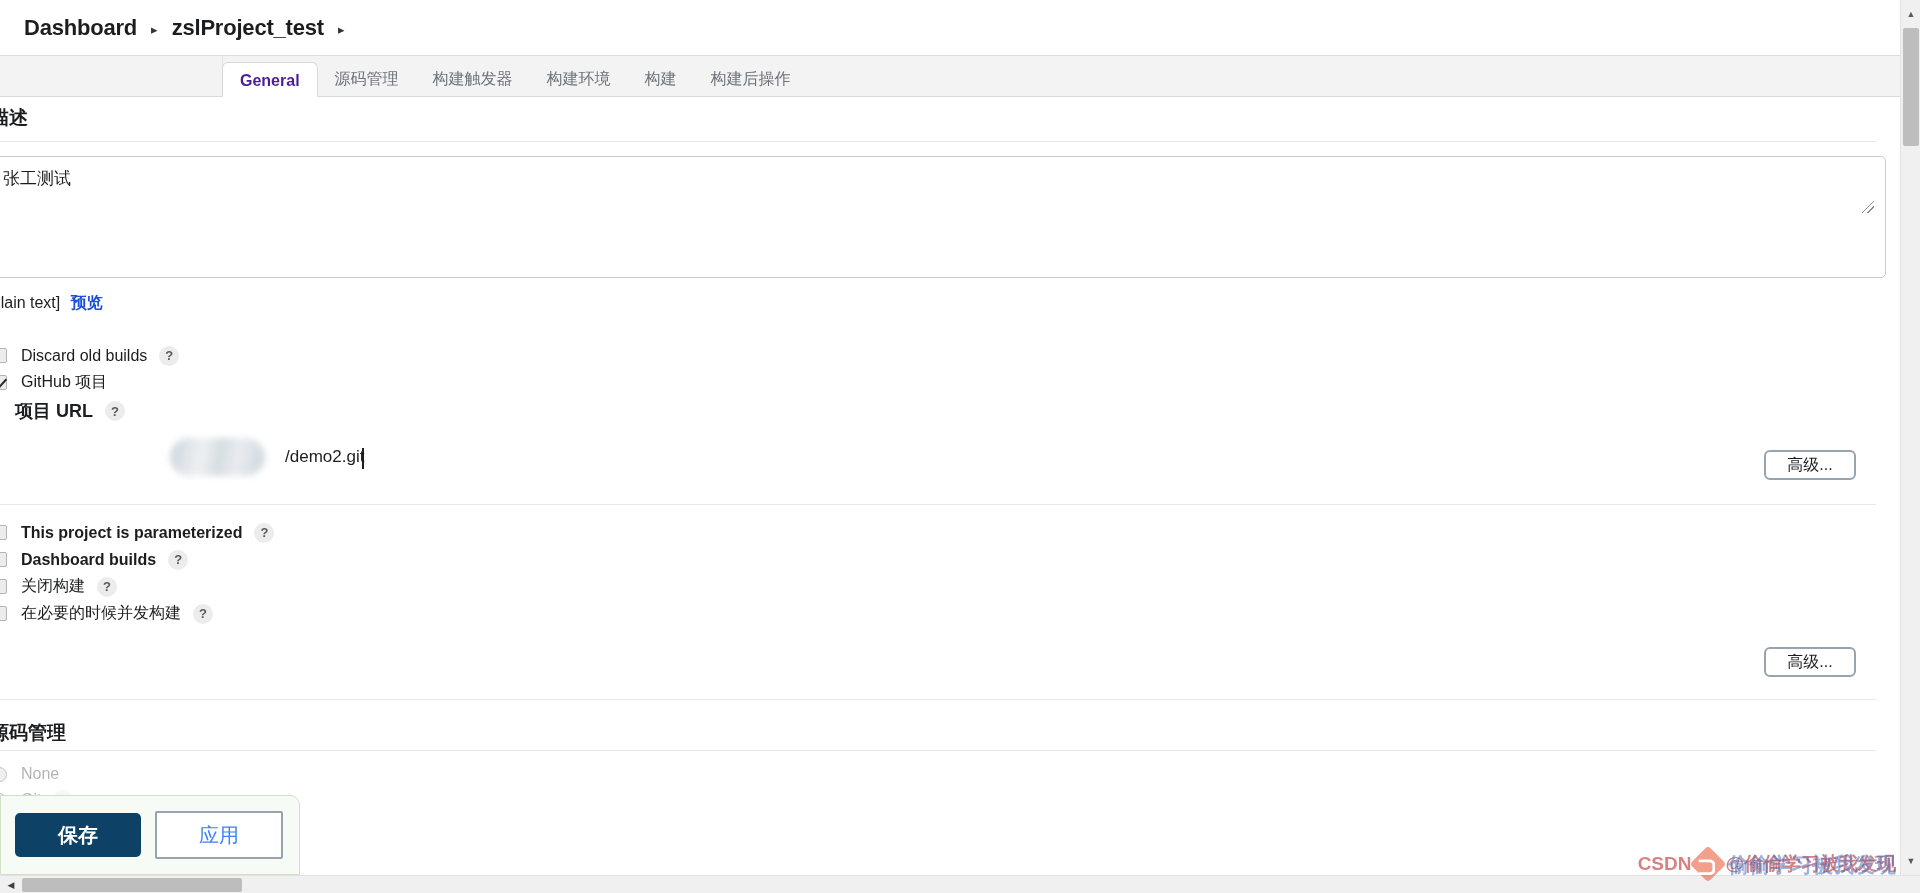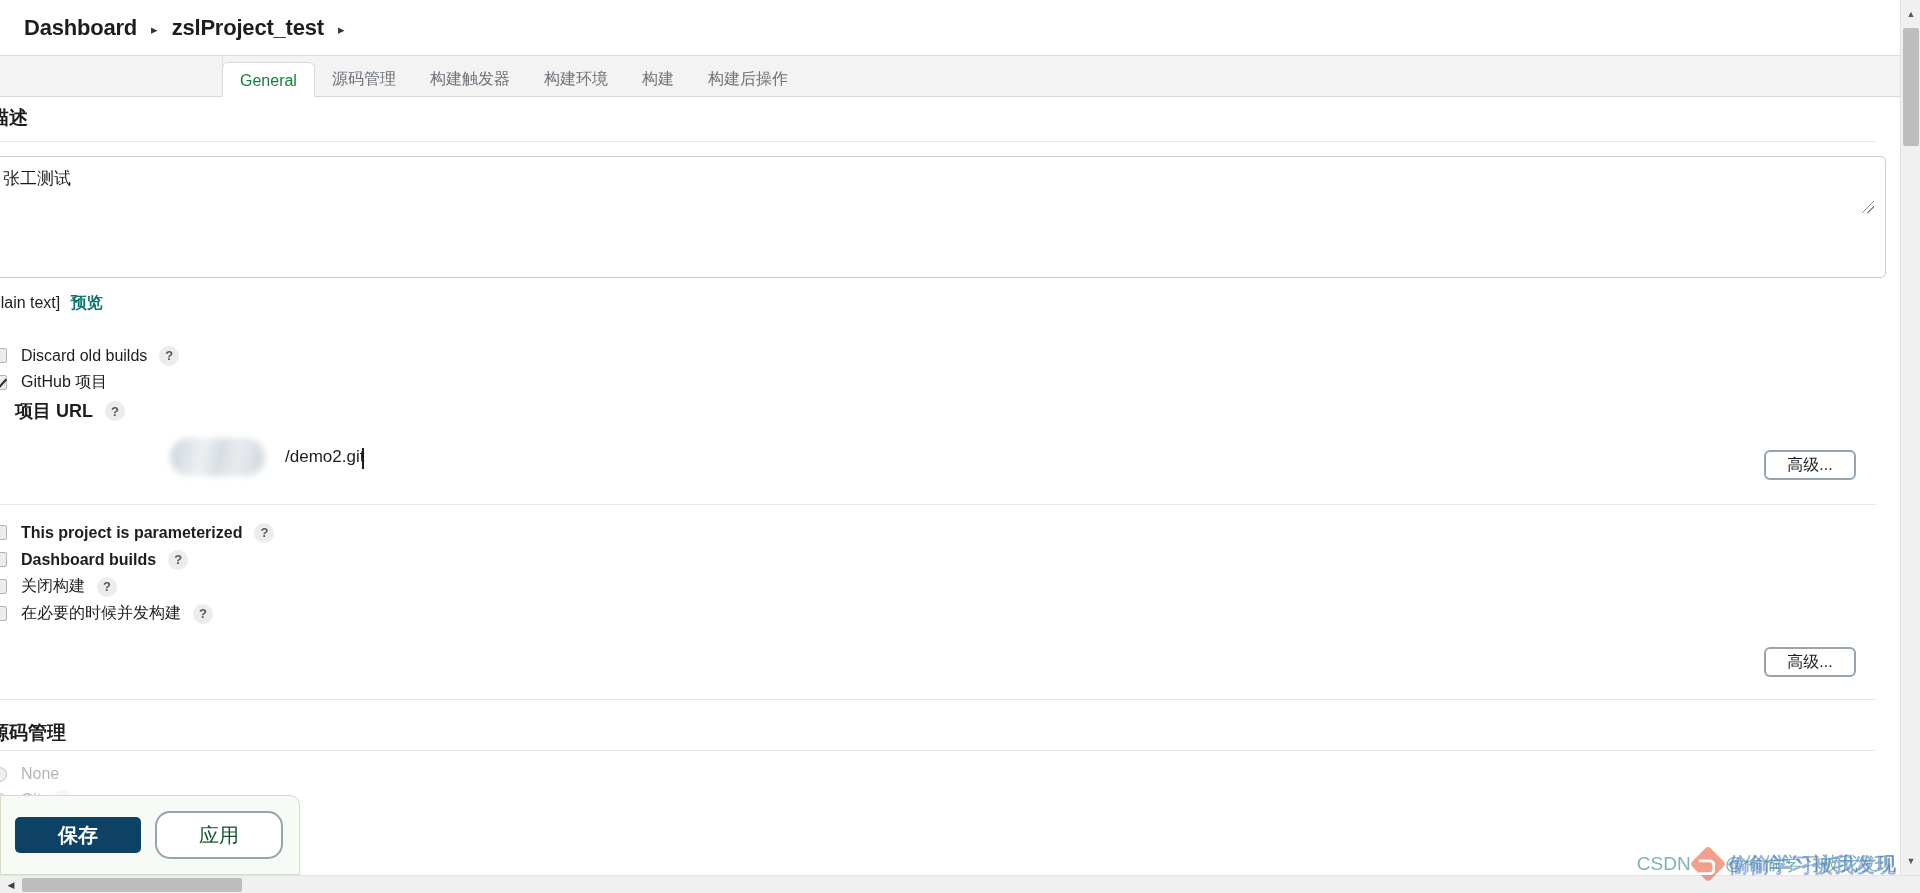--- a/index.html
+++ b/index.html
@@ -69,22 +69,22 @@
     height: 35px;
     line-height: 35px;
     padding: 0 17px;
     font-size: 16px;
     color: #6b7279;
     cursor: pointer;
     white-space: nowrap;
   }
   .tab.active {
     background: #fff;
-    color: #15803d;
-    font-weight: 400;
+    color: #4c1d95;
+    font-weight: 700;
     border: 1px solid #d9d9d9;
     border-bottom: 1px solid #fff;
     border-radius: 6px 6px 0 0;
     margin-bottom: -1px;
     position: relative;
     z-index: 2;
   }
 
   
   .content {
@@ -136,21 +136,21 @@
     pointer-events: none;
   }
 
   .plaintext-row {
     margin-left: -10px;
     padding-top: 11px;
     font-size: 16px;
     color: #1c1d1f;
   }
   .preview-link {
-    color: #0f766e;
+    color: #1d4ed8;
     font-weight: 700;
     text-decoration: none;
     margin-left: 6px;
     cursor: pointer;
   }
 
   
   .cbrow {
     display: flex;
     align-items: center;
@@ -310,36 +310,36 @@
     background: #f7fbf5;
     border: 1px solid #cfe0c6;
     border-radius: 0 10px 0 0;
     display: flex;
     align-items: center;
     padding-left: 14px;
     gap: 14px;
     z-index: 40;
   }
   .btn-save {
-    width: 126px; height: 36px;
+    width: 126px; height: 44px;
     background: #0d4166;
     color: #fff;
     border: none;
     border-radius: 5px;
     font-size: 20px;
     font-weight: 700;
     font-family: "Liberation Sans", sans-serif;
     cursor: pointer;
   }
   .btn-apply {
     width: 128px; height: 48px;
     background: #fff;
-    color: #14532d;
+    color: #3b82f6;
     border: 2px solid #97a3ad;
-    border-radius: 15px;
+    border-radius: 2px;
     font-size: 20px;
     font-family: "Liberation Sans", sans-serif;
     cursor: pointer;
   }
 
   
   .vscroll {
     position: absolute;
     right: 0; top: 0;
     width: 20px;
@@ -395,22 +395,23 @@
     position: absolute;
     right: 24px;
     bottom: 16px;
     display: flex;
     align-items: center;
     gap: 4px;
     opacity: 0.55;
     z-index: 70;
     pointer-events: none;
     font-size: 19px;
-    color: #0f766e;
+    color: #b91c1c;
     white-space: nowrap;
+    font-weight: bold;
   }
   .wm-logo {
     width: 26px; height: 26px;
     background: #e8542f;
     transform: rotate(45deg);
     border-radius: 4px;
     position: relative;
     flex: 0 0 auto;
   }
   .wm-logo:after {

